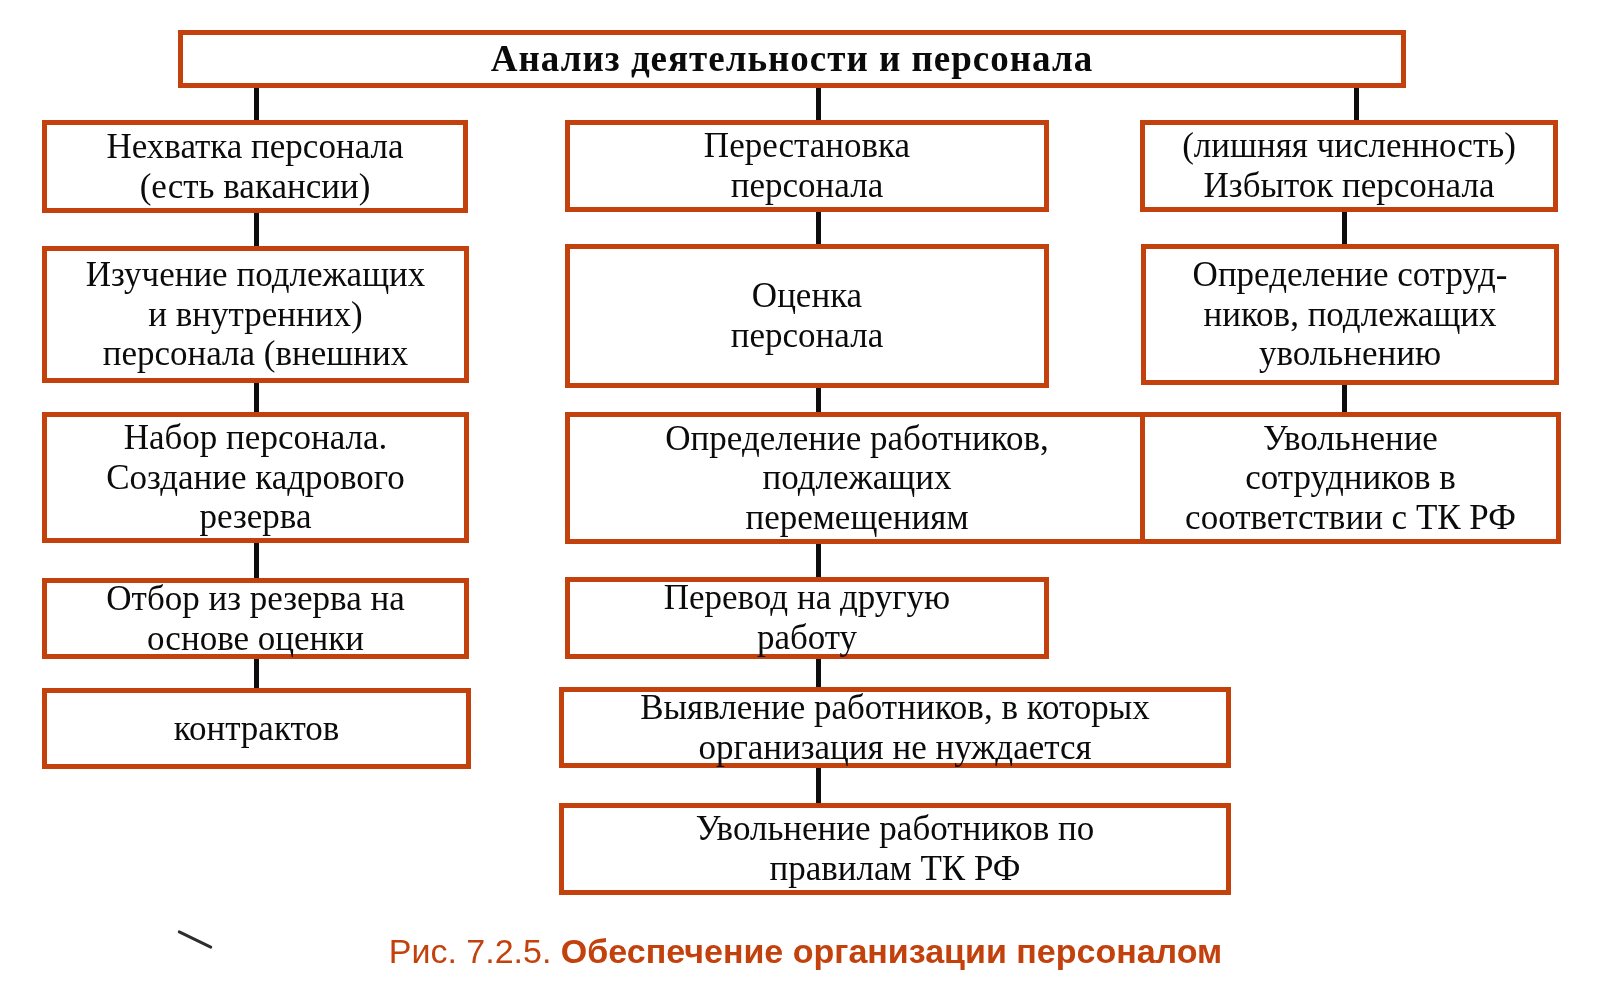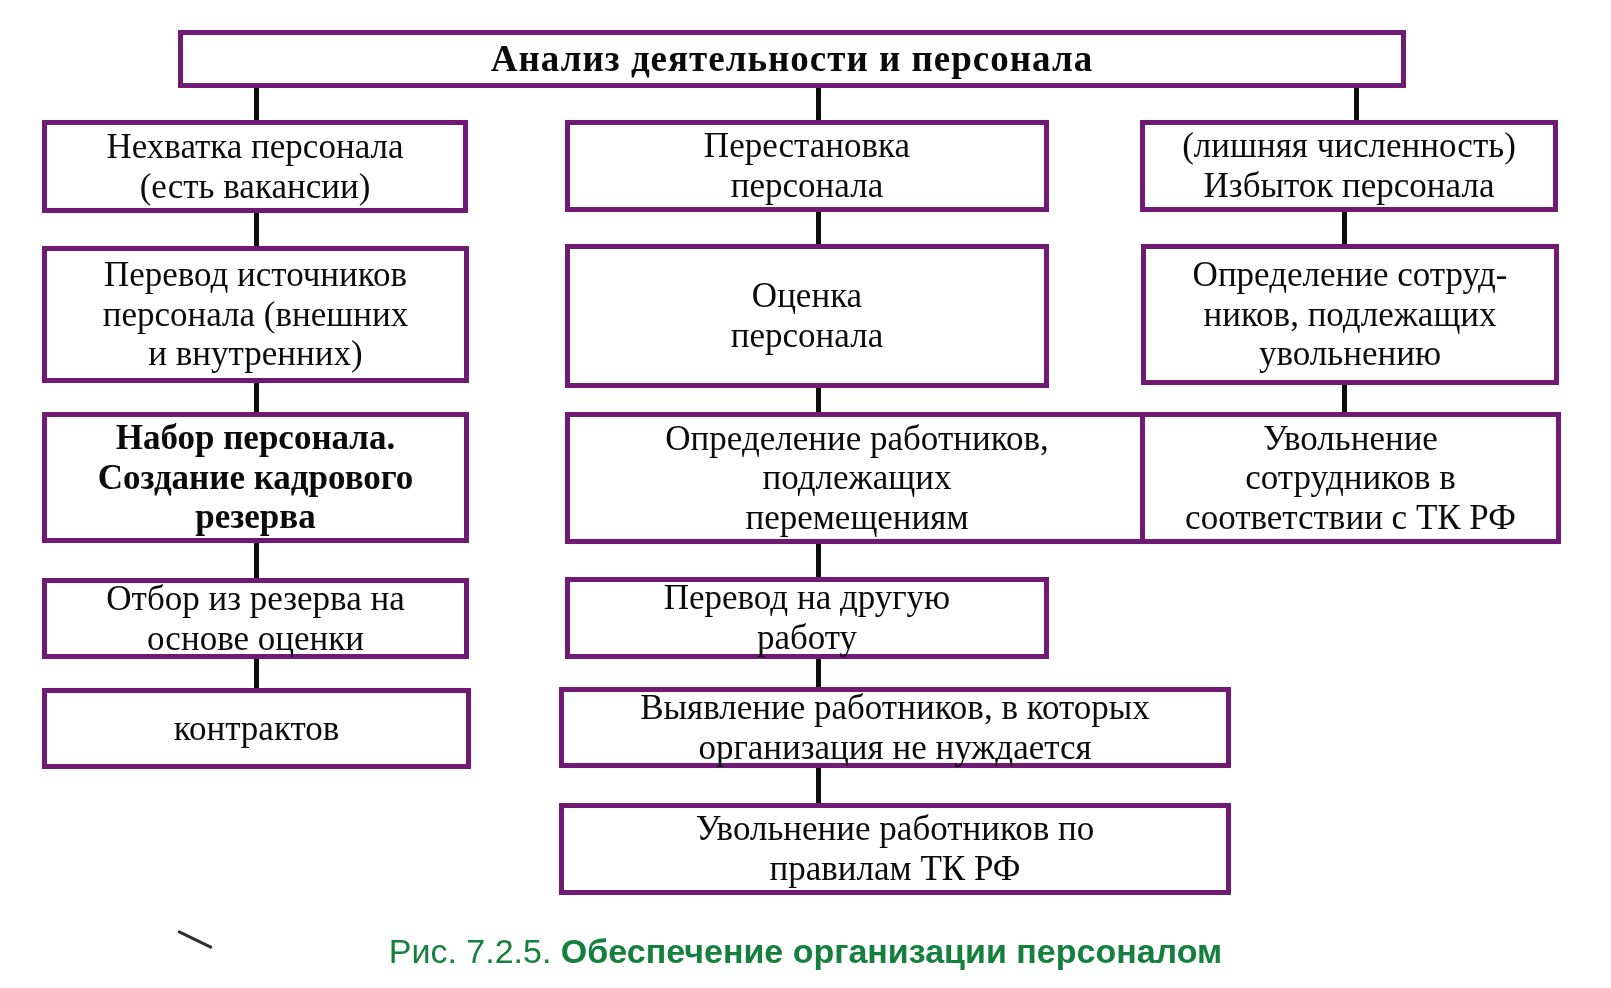--- a/index.html
+++ b/index.html
@@ -8,21 +8,21 @@
     width: 1611px;
     height: 988px;
     background: #ffffff;
     font-family: "Liberation Serif", "DejaVu Serif", serif;
     color: #0b0b0b;
     overflow: hidden;
   }
   .box {
     position: absolute;
     box-sizing: border-box;
-    border: 5px solid #701a75;
+    border: 5px solid #c2410c;
     background: #ffffff;
     display: flex;
     flex-direction: column;
     justify-content: center;
     align-items: center;
     text-align: center;
     font-size: 35px;
     line-height: 1.13;
     z-index: 2;
   }
@@ -35,21 +35,21 @@
     z-index: 1;
   }
   .caption {
     position: absolute;
     left: 0;
     top: 932px;
     width: 100%;
     text-align: center;
     font-family: "Liberation Sans", "DejaVu Sans", sans-serif;
     font-size: 34px;
-    color: #15803d;
+    color: #c2410c;
     z-index: 2;
   }
   .caption .caption-bold { font-weight: bold; }
   .artifact {
     position: absolute;
     left: 176px;
     top: 938px;
     width: 38px;
     height: 3px;
     background: #2e2e2e;
@@ -71,27 +71,27 @@
   <div class="vline" style="left:816px; top:85px; height:38px;"></div>
   <div class="vline" style="left:1354px; top:85px; height:38px;"></div>
 
   <div class="box" style="left:42px; top:120px; width:426px; height:93px;">
     <span class="line">Нехватка персонала</span>
     <span class="line">(есть вакансии)</span>
   </div>
   <div class="vline" style="left:254px; top:210px; height:40px;"></div>
 
   <div class="box" style="left:42px; top:246px; width:427px; height:137px;">
-    <span class="line">Перевод источников</span>
+    <span class="line">Изучение подлежащих</span>
+    <span class="line">и внутренних)</span>
     <span class="line">персонала (внешних</span>
-    <span class="line">и внутренних)</span>
   </div>
   <div class="vline" style="left:254px; top:379px; height:38px;"></div>
 
-  <div class="box" style="left:42px; top:412px; width:427px; height:131px;font-weight:bold;">
+  <div class="box" style="left:42px; top:412px; width:427px; height:131px;">
     <span class="line">Набор персонала.</span>
     <span class="line">Создание кадрового</span>
     <span class="line">резерва</span>
   </div>
   <div class="vline" style="left:254px; top:540px; height:42px;"></div>
 
   <div class="box" style="left:42px; top:578px; width:427px; height:81px;">
     <span class="line">Отбор из резерва на</span>
     <span class="line">основе оценки</span>
   </div>

